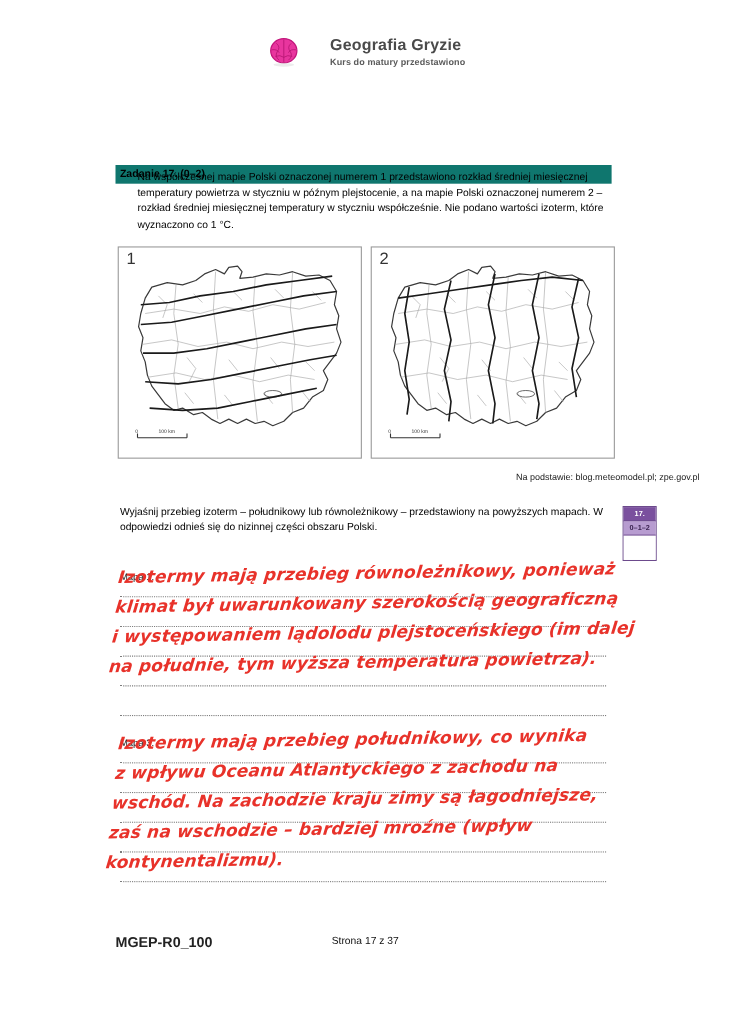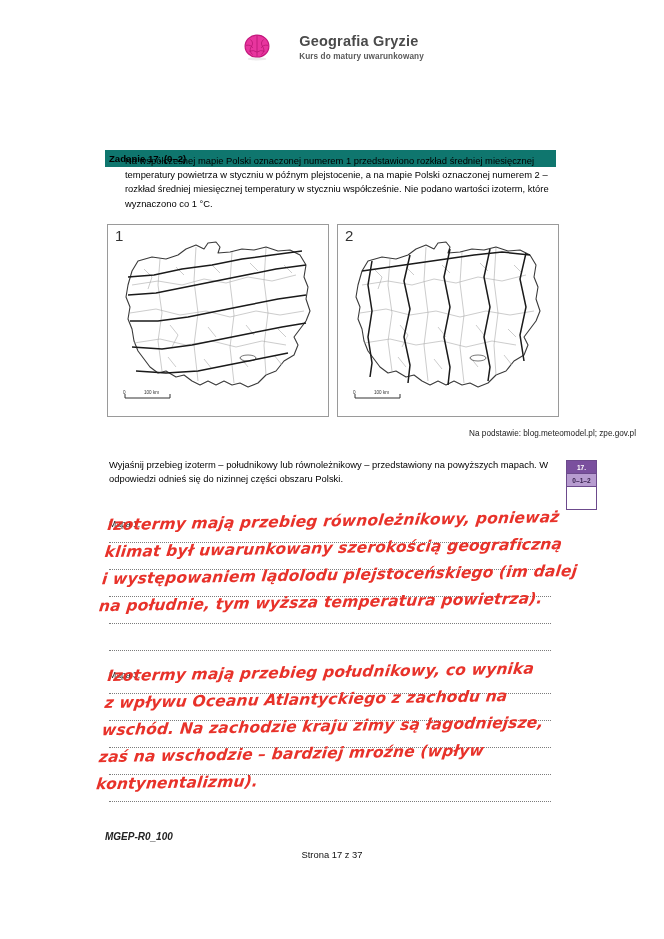--- a/index.html
+++ b/index.html
@@ -181,25 +181,24 @@
     transform-origin: left top;
     white-space: nowrap;
     pointer-events: none;
   }
   .hand div { height: 27px; overflow: visible; }
 
   
   .foot-code {
     position: absolute;
     left: 105px;
-    top: 831px;
-    font-size: 10px;
+    top: 849px;
+    font-size: 13px;
     font-weight: bold;
     color: #222;
-    font-style: italic;
   }
   .foot-page {
     position: absolute;
     left: 0;
     top: 849px;
     width: 664px;
     text-align: center;
     font-size: 9.4px;
     color: #111;
   }
@@ -209,21 +208,21 @@
 
 <div class="brand">
   <svg class="brand-logo" viewBox="0 0 40 40">
     <ellipse cx="20" cy="19" rx="14" ry="13" fill="#e8359e"></ellipse>
     <ellipse cx="20" cy="19" rx="14" ry="13" fill="none" stroke="#c2177c" stroke-width="1.4"></ellipse>
     <path d="M20 7 L20 31 M12 11 Q17 15 13 20 Q10 25 15 29 M28 11 Q23 15 27 20 Q30 25 25 29 M7 18 Q13 17 15 21 M33 18 Q27 17 25 21 M11 25 Q16 23 20 26 M29 25 Q24 23 20 26" fill="none" stroke="#b31370" stroke-width="1" opacity="0.85"></path>
     <ellipse cx="20" cy="34" rx="11" ry="2" fill="#dddddd" opacity="0.55"></ellipse>
   </svg>
   <div class="brand-text">
     <div class="brand-title">Geografia Gryzie</div>
-    <div class="brand-sub">Kurs do matury uwarunkowany</div>
+    <div class="brand-sub">Kurs do matury przedstawiono</div>
   </div>
 </div>
 
 <div class="task-head">Zadanie 17. (0–2)</div>
 <div class="task-body">Na współczesnej mapie Polski oznaczonej numerem 1 przedstawiono rozkład średniej miesięcznej temperatury powietrza w styczniu w późnym plejstocenie, a na mapie Polski oznaczonej numerem 2 – rozkład średniej miesięcznej temperatury w styczniu współcześnie. Nie podano wartości izoterm, które wyznaczono co 1 °C.</div>
 
 <div class="maps">
 
   <div class="map-panel">
     <div class="map-num">1</div>

